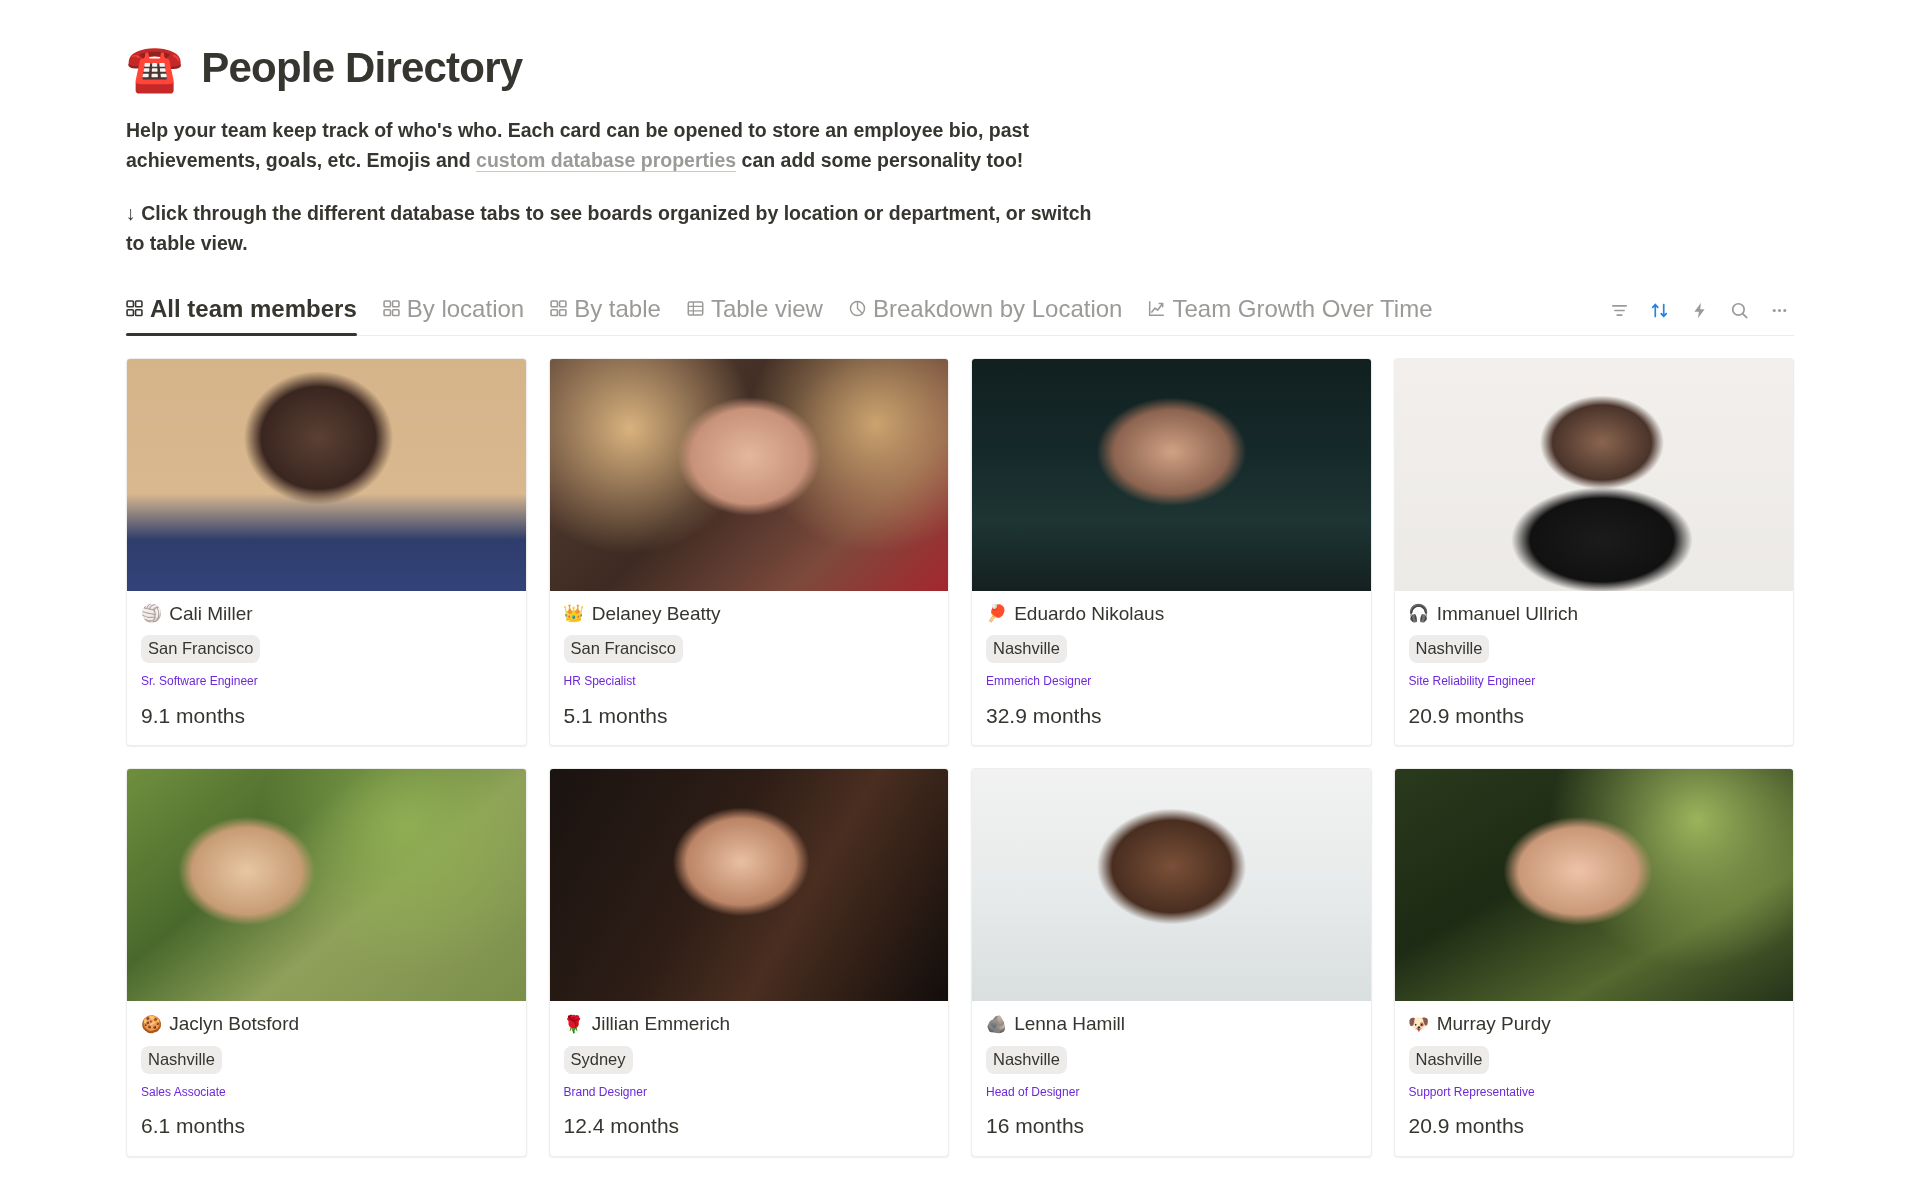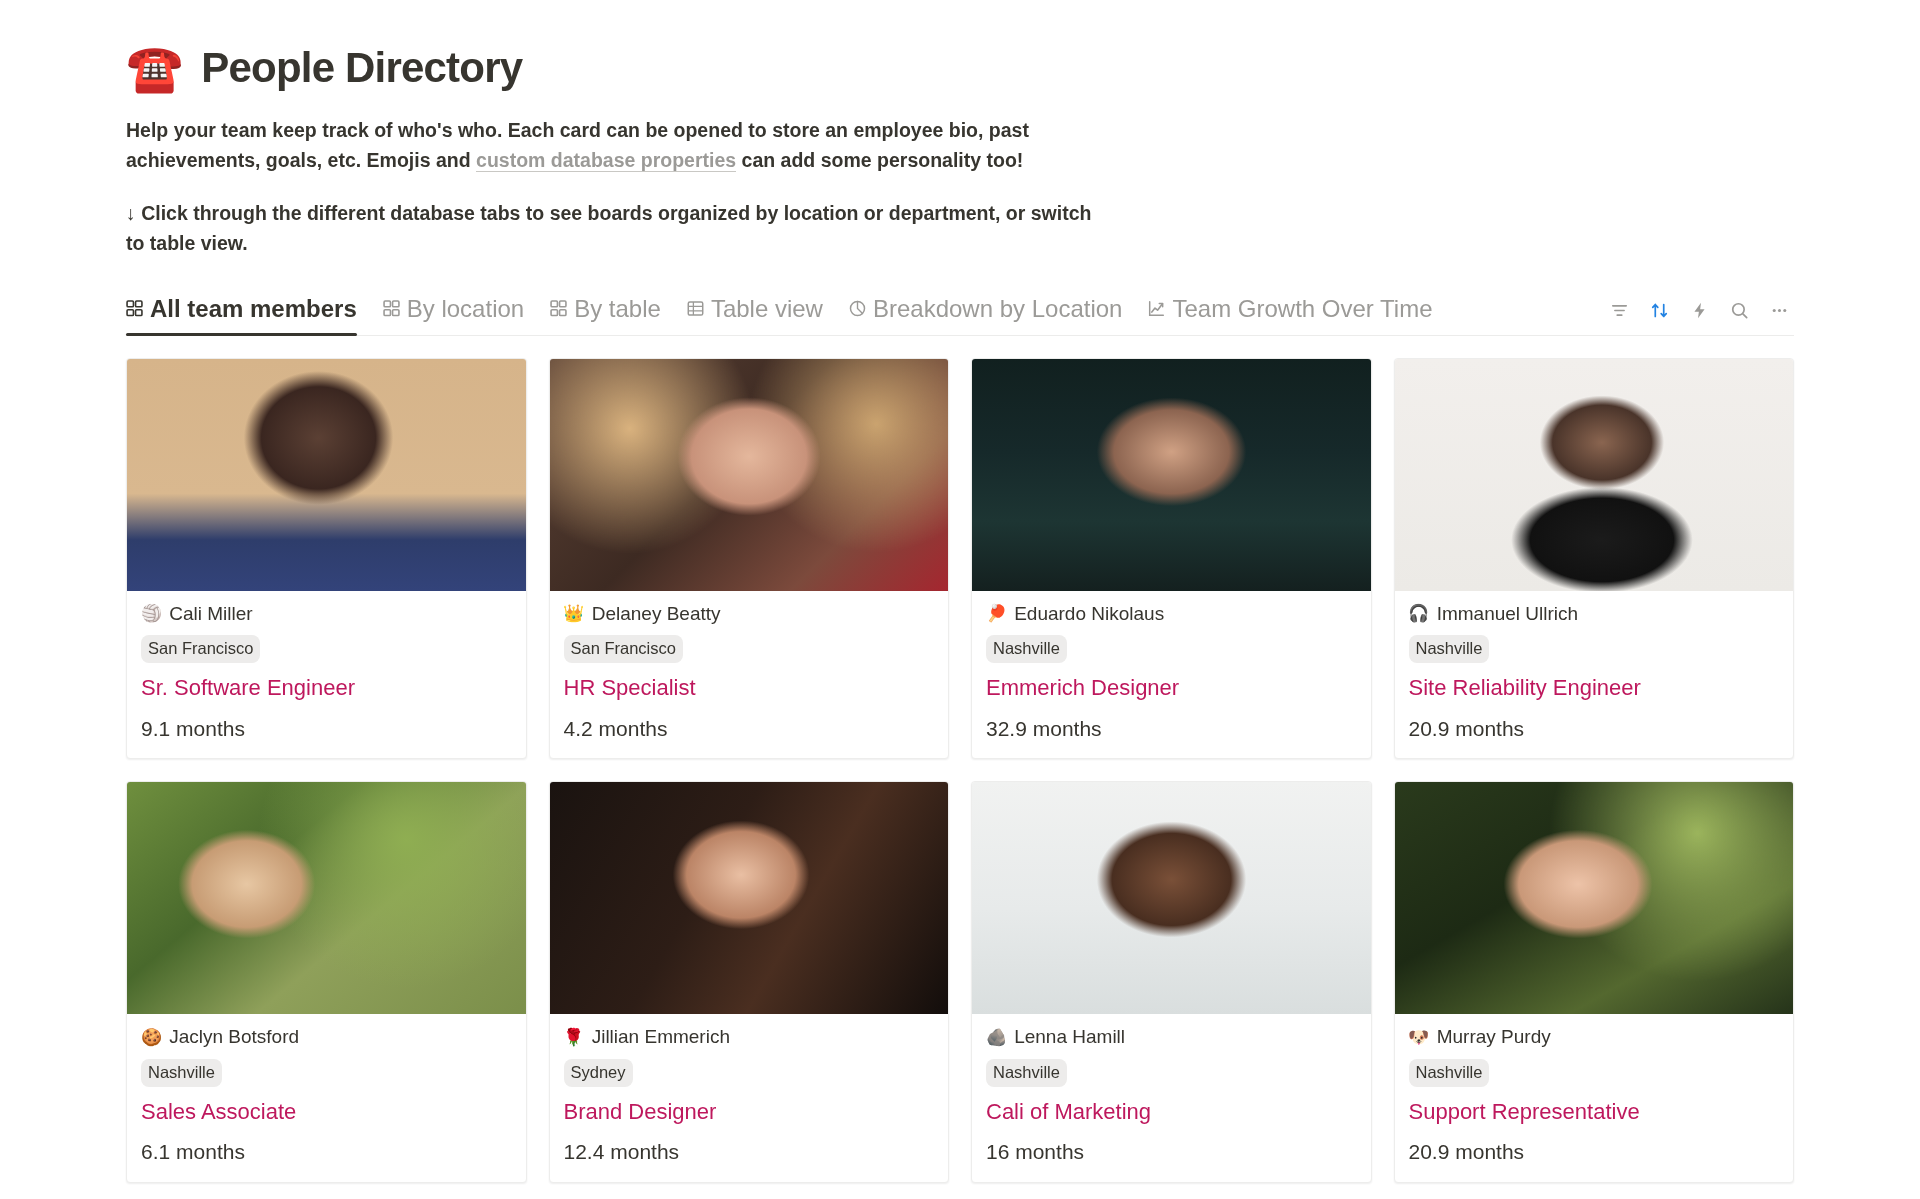--- a/index.html
+++ b/index.html
@@ -92,21 +92,21 @@
     font-weight: 400; margin-bottom: 9px;
   }
   .card-name-emoji { font-size: 17px; line-height: 1; }
   .tag {
     display: inline-block;
     background: #edeceb; color: #37352f;
     border-radius: 8px; padding: 2px 7px;
     font-size: 16.5px; line-height: 1.45;
     margin-bottom: 11px;
   }
-  .card-role { font-size: 22px; color: #be185d; margin-bottom: 12px; line-height: 1.3;}
+  .card-role { font-size: 12px; color: #6d28d9; margin-bottom: 12px; line-height: 1.3;}
   .card-tenure { font-size: 21px; color: #37352f; line-height: 1.3; }
 
   
   .ph-0 { background:
       radial-gradient(ellipse 26% 40% at 48% 34%, #5b4034 0%, #3a2620 55%, rgba(58,38,32,0) 72%),
       radial-gradient(ellipse 20% 16% at 47% 30%, #c69a77 0%, rgba(198,154,119,0) 70%),
       linear-gradient(to bottom, #d6b48a 0%, #d9b88f 58%, #2e3d6b 78%, #33437a 100%); }
   .ph-1 { background:
       radial-gradient(ellipse 24% 34% at 50% 42%, #e4b79c 0%, #c8927a 60%, rgba(200,146,122,0) 75%),
       radial-gradient(circle at 20% 30%, #d9b27e 0%, rgba(217,178,126,0) 35%),
@@ -273,21 +273,21 @@
 
     <div class="card">
       <div class="card-photo ph-1"></div>
       <div class="card-body">
         <div class="card-name">
           <span class="card-name-emoji">👑</span>
           <span>Delaney Beatty</span>
         </div>
         <div class="tag">San Francisco</div>
         <div class="card-role">HR Specialist</div>
-        <div class="card-tenure">4.2 months</div>
+        <div class="card-tenure">5.1 months</div>
       </div>
     </div>
 
     <div class="card">
       <div class="card-photo ph-2"></div>
       <div class="card-body">
         <div class="card-name">
           <span class="card-name-emoji">🏓</span>
           <span>Eduardo Nikolaus</span>
         </div>
@@ -337,21 +337,21 @@
     </div>
 
     <div class="card">
       <div class="card-photo ph-6"></div>
       <div class="card-body">
         <div class="card-name">
           <span class="card-name-emoji">🪨</span>
           <span>Lenna Hamill</span>
         </div>
         <div class="tag">Nashville</div>
-        <div class="card-role">Cali of Marketing</div>
+        <div class="card-role">Head of Designer</div>
         <div class="card-tenure">16 months</div>
       </div>
     </div>
 
     <div class="card">
       <div class="card-photo ph-7"></div>
       <div class="card-body">
         <div class="card-name">
           <span class="card-name-emoji">🐶</span>
           <span>Murray Purdy</span>

